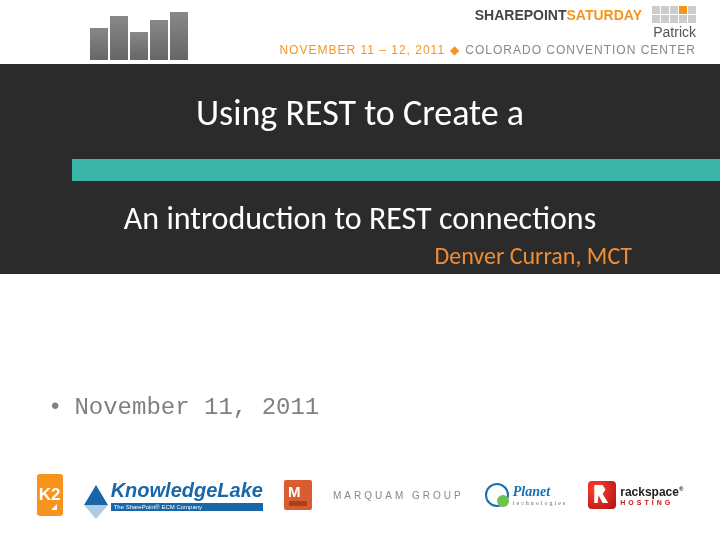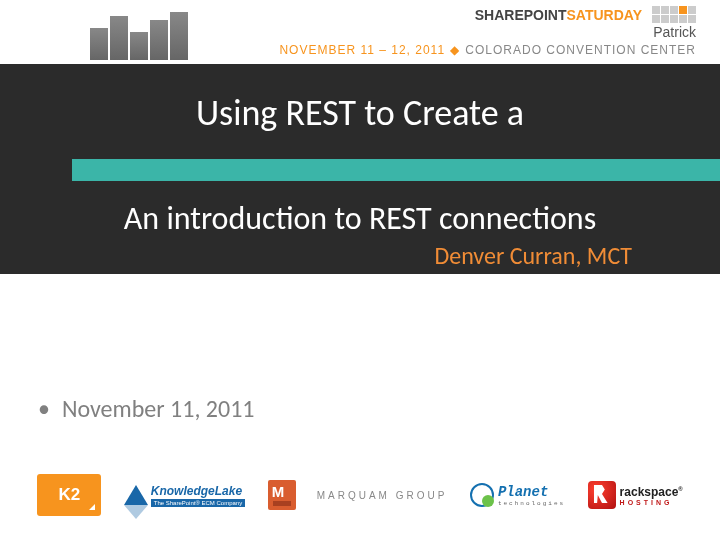--- a/index.html
+++ b/index.html
@@ -31,42 +31,42 @@
   .title { color: #fff; font-size: 36px; line-height: 1.2; font-weight: 400; }
   
   .midbar { height: 22px; background: #fff; display: flex; }
   .midbar .k { flex: 0 0 72px; background: #2b2b2b; }
   .midbar .t { flex: 1; background: #3bb5a8; }
   
   .dark2 { background: #2b2b2b; padding: 18px 0 36px; text-align: center; position: relative; }
   .subtitle { color: #fff; font-size: 32px; font-weight: 400; }
   .author { color: #f08c36; font-size: 24px; position: absolute; right: 88px; bottom: 4px; }
   
-  .date-row { position: absolute; left: 38px; top: 394px; color: #808080; font-size: 24px; }
+  .date-row { position: absolute; left: 48px; top: 394px; color: #808080; font-size: 24px; font-family: Liberation Mono, monospace; }
   .bullet { color: #808080; font-size: 24px; margin-right: 12px; }
   
   .sponsors { position: absolute; bottom: 14px; left: 0; right: 0; height: 62px; display: flex; align-items: center; justify-content: space-around; padding: 0 26px; }
   .sp-box { display: flex; align-items: center; gap: 6px; font-size: 10px; color: #444; font-family: Arial, sans-serif; }
-  .k2 { background: #f7941e; color: #fff; font-weight: 700; width: 64px; height: 42px; display: flex; align-items: center; justify-content: center; font-size: 17px; border-radius: 3px; position: relative; }
+  .k2 { background: #f7941e; color: #fff; font-weight: 700; width: 26px; height: 42px; display: flex; align-items: center; justify-content: center; font-size: 17px; border-radius: 3px; position: relative; }
   .k2::after { content:""; position:absolute; right:6px; bottom:6px; width:0; height:0; border-left:6px solid transparent; border-bottom:6px solid #fff; }
   .kl { display:flex; align-items:center; gap:3px; }
   .kl-icon { width:0; height:0; border-left:12px solid transparent; border-right:12px solid transparent; border-bottom:20px solid #1967a8; position:relative; }
   .kl-icon::after { content:""; position:absolute; width:0; height:0; border-left:12px solid transparent; border-right:12px solid transparent; border-top:14px solid #1967a8; left:-12px; top:20px; opacity:.35; }
   .kl-txt { font-size:11px; }
-  .kl-txt .big { color:#1967a8; font-weight:700; font-style:italic; font-size:12px; }
+  .kl-txt .big { color:#1967a8; font-weight:700; font-style:italic; font-size:20px; }
   .kl-txt .tag { display:block; background:#1967a8; color:#fff; font-size:6px; padding:1px 3px; margin-top:1px; }
   .mg { display:flex; gap:21px; }
   .mg-icon { width:28px; height:30px; background:#d95d2f; position:relative; border-radius:2px; }
   .mg-icon::before { content:"M"; color:#fff; font-weight:700; font-size:15px; position:absolute; left:4px; top:3px; }
   .mg-icon::after { content:""; position:absolute; width:18px; height:5px; background:#a84020; bottom:4px; left:5px; }
   .mg-txt { color:#888; letter-spacing:3px; font-size:10px; font-family: "Trebuchet MS", sans-serif; }
   .pl { display:flex; align-items:center; gap:4px; }
   .pl-icon { width:24px; height:24px; border-radius:50%; border:2px solid #1470b0; position:relative; }
   .pl-icon::after { content:""; position:absolute; width:12px; height:12px; border-radius:50%; background:#6cc24a; right:-2px; bottom:-2px; }
-  .pl-txt { color:#1470b0; font-style:italic; font-weight:700; font-size:14px; font-family:Liberation Mono, monospace; }
+  .pl-txt { color:#1470b0; font-style:italic; font-weight:700; font-size:14px; font-family:Liberation Serif, serif; }
   .pl-txt .sub { display:block; font-size:6px; letter-spacing:2px; font-style:normal; font-weight:400; color:#666; }
   .rs { display:flex; align-items:center; gap:4px; }
   .rs-icon { width:28px; height:28px; background:radial-gradient(circle at 30% 30%, #ff4030, #b01010); border-radius:4px; position:relative; }
   .rs-icon::after { content:""; position:absolute; left:6px; top:4px; width:14px; height:18px; background:#fff; clip-path: polygon(0 0, 60% 0, 80% 25%, 60% 50%, 100% 100%, 60% 100%, 30% 55%, 25% 100%, 0 100%); }
   .rs-txt .big { font-weight:700; font-size:12px; color:#222; }
   .rs-txt .reg { font-size:6px; vertical-align:super; }
   .rs-txt .sub { display:block; font-size:7px; letter-spacing:3px; color:#c01818; font-weight:700; }
 </style>
 </head>
 <body>

